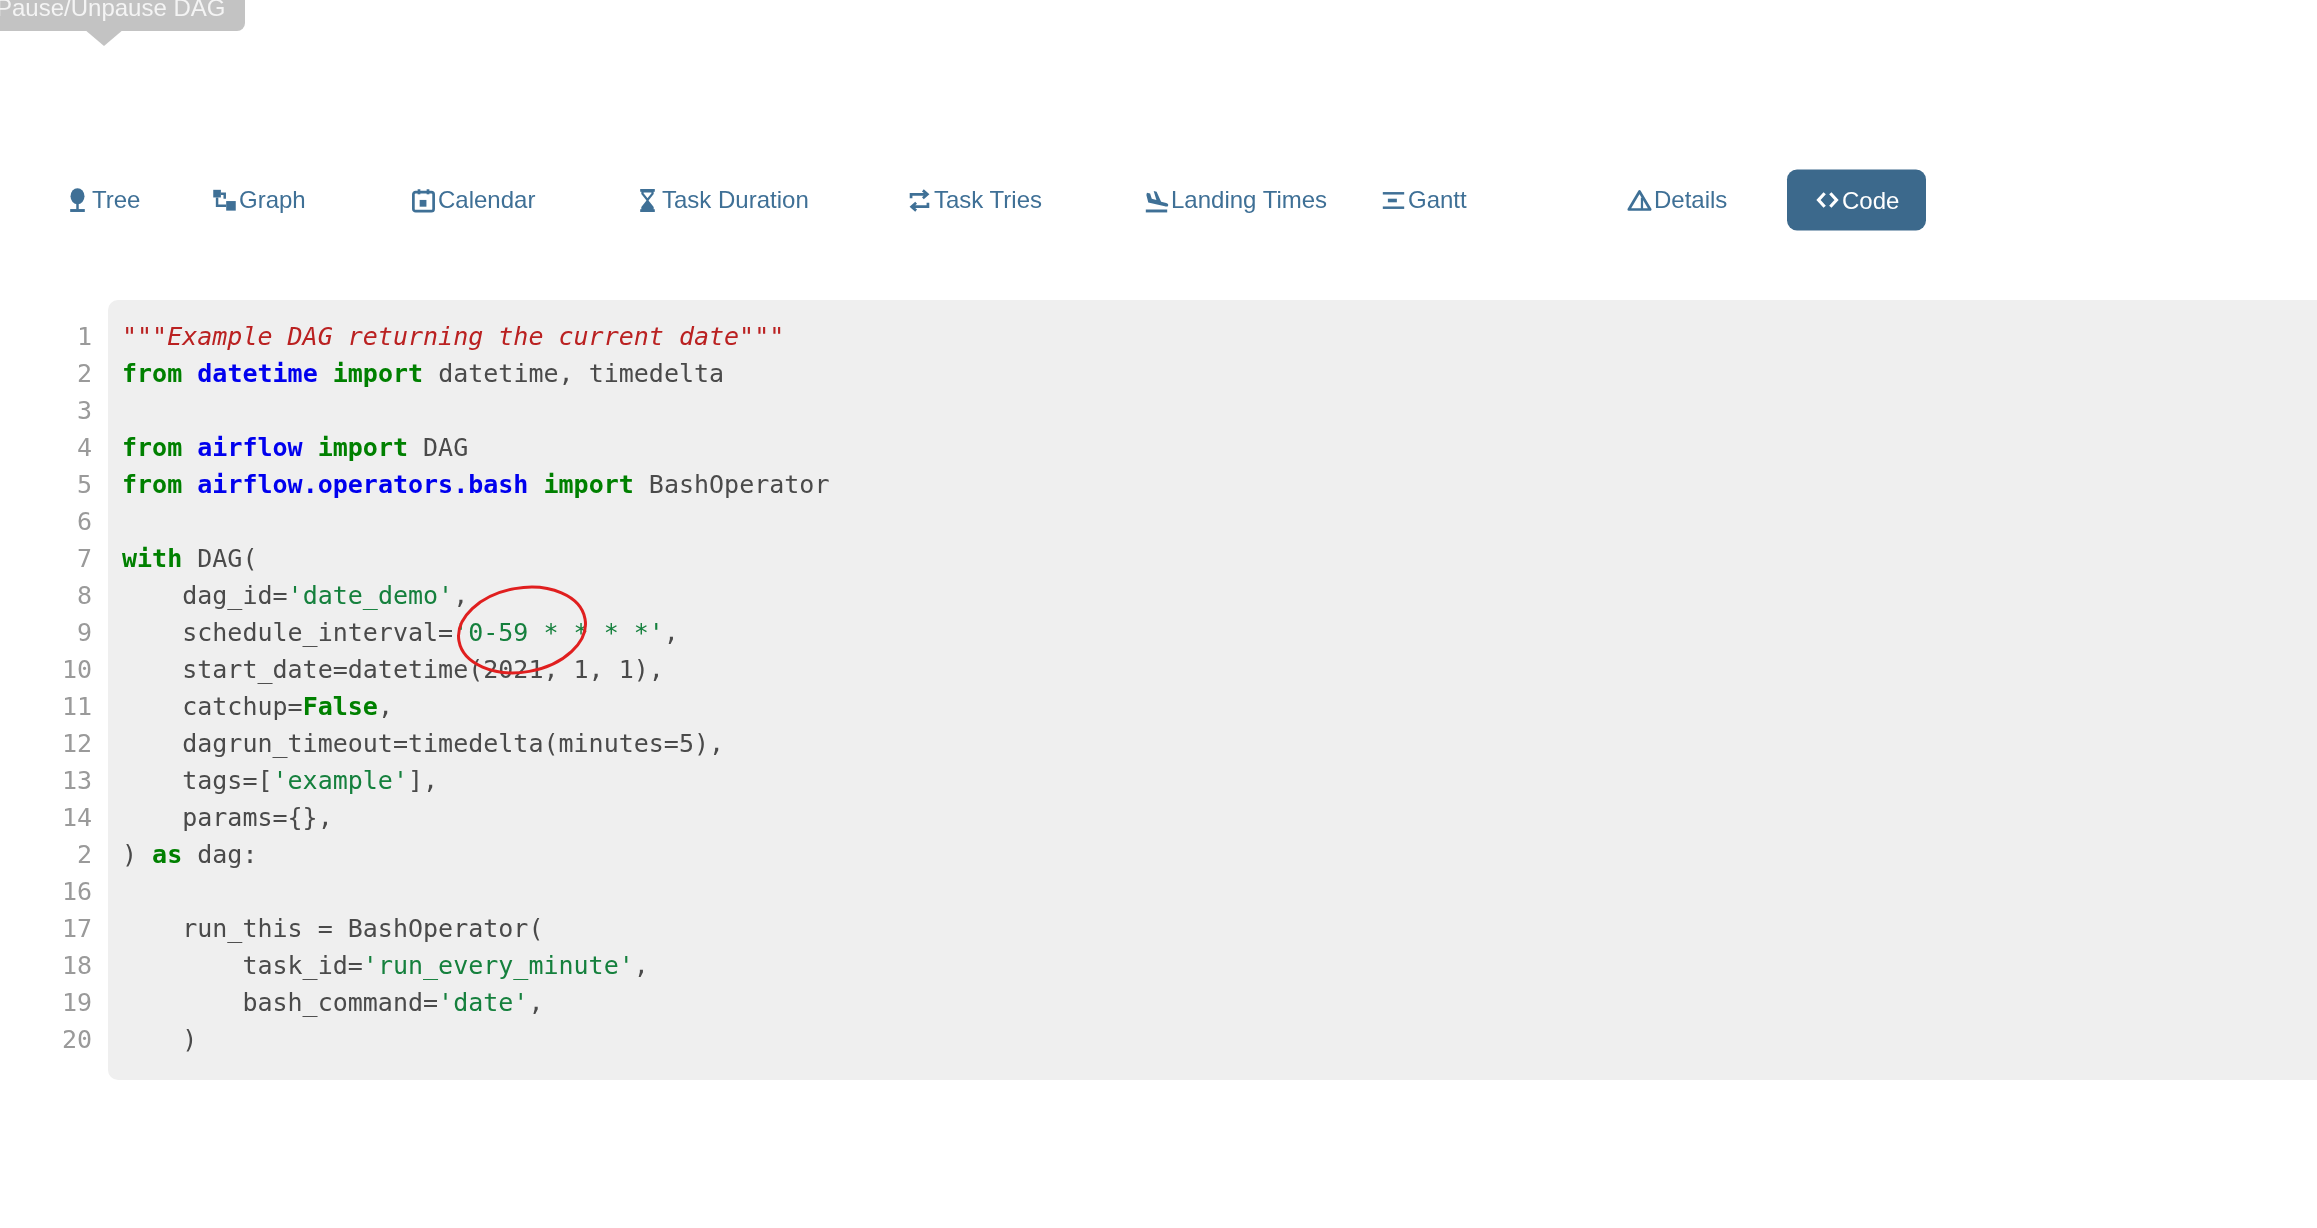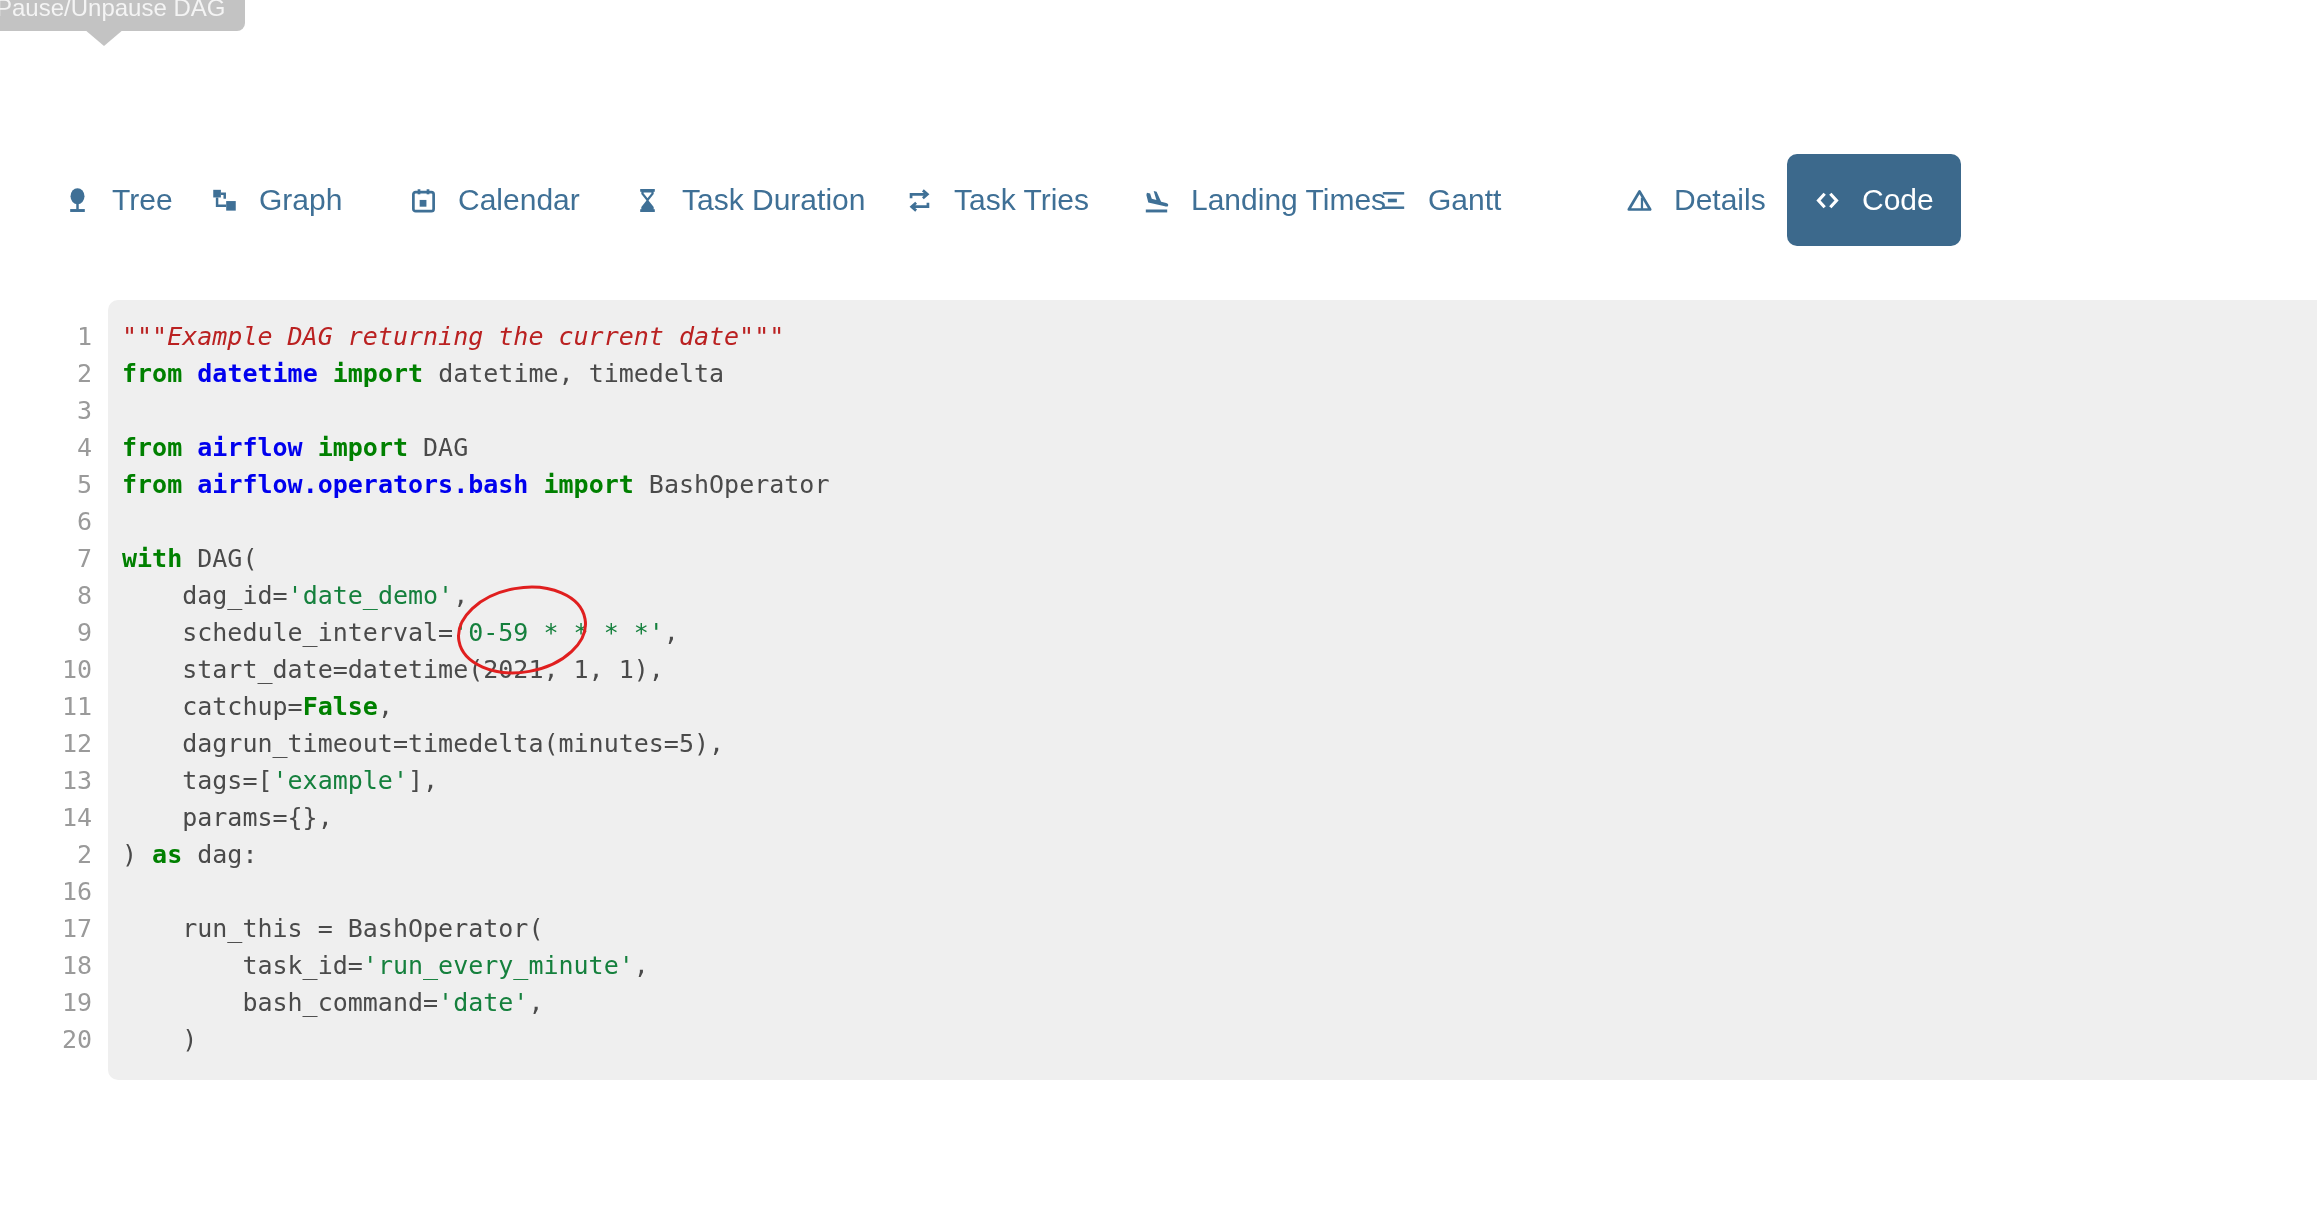--- a/index.html
+++ b/index.html
@@ -36,28 +36,28 @@
     position:absolute; right:3px; top:3.5px; width:26px; height:26px;
     border-radius:50%; background:#fdfdfb;
   }
   .page-title { font-size:37px; line-height:44px; white-space:nowrap; }
   .title-gray { color:#b5b5b5; }
   .title-dark { color:#3d3d3d; margin-left:10px; }
 
   
   .tab {
     position:absolute; top:200px; transform:translateY(-50%);
-    display:flex; align-items:center; gap:21px;
-    color:#3f7096; font-size:30px; cursor:pointer; white-space:nowrap;
+    display:flex; align-items:center; gap:1px;
+    color:#3f7096; font-size:24px; cursor:pointer; white-space:nowrap;
   }
   .tab svg { display:block; }
   .tab-label { line-height:28px; }
   .tab-code {
     background:#3c698c; color:#ffffff;
-    height:92px; padding:0 27px; border-radius:10px;
+    height:61px; padding:0 27px; border-radius:10px;
   }
 
   
   .code-bg {
     position:absolute; left:108px; top:300px; width:2209px; height:780px;
     background:#efefef; border-radius:10px 0 0 10px;
   }
   .gutter {
     position:absolute; left:0; top:318px; width:92px;
     text-align:right; color:#9a9a9a;

